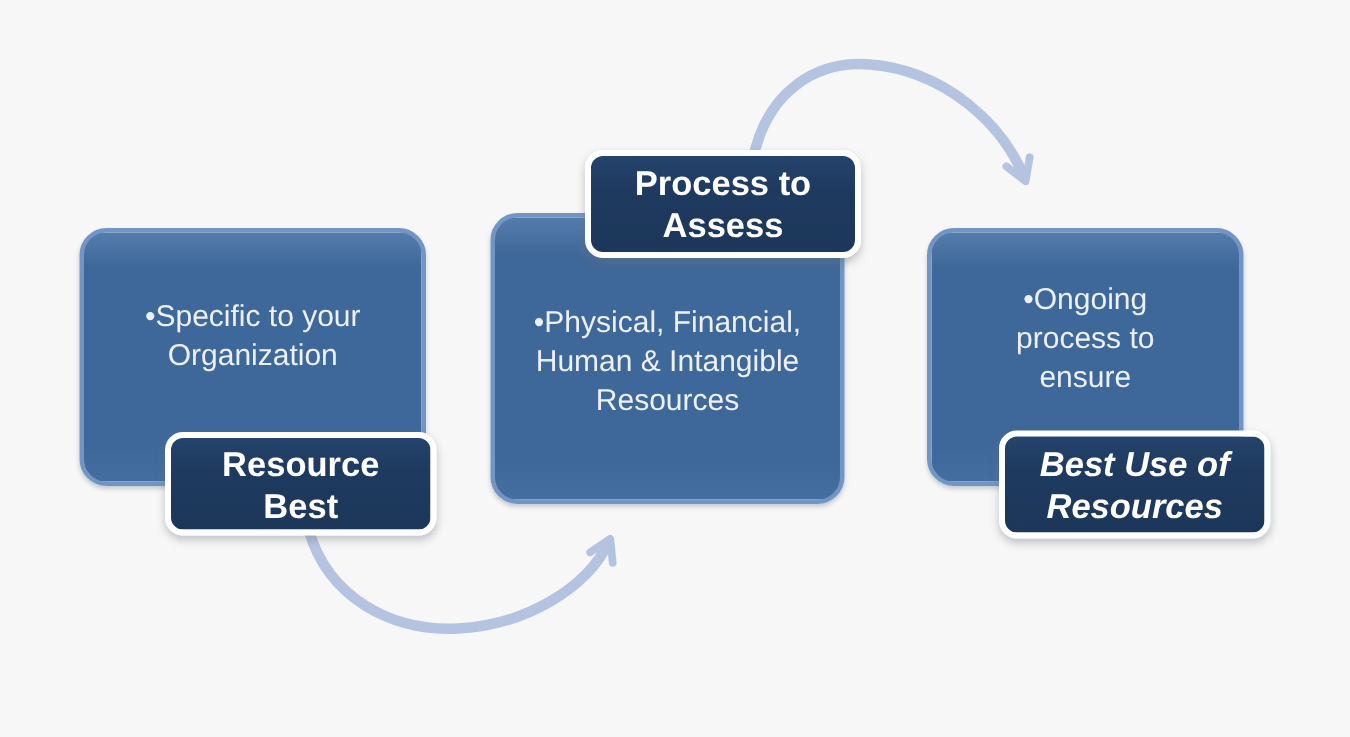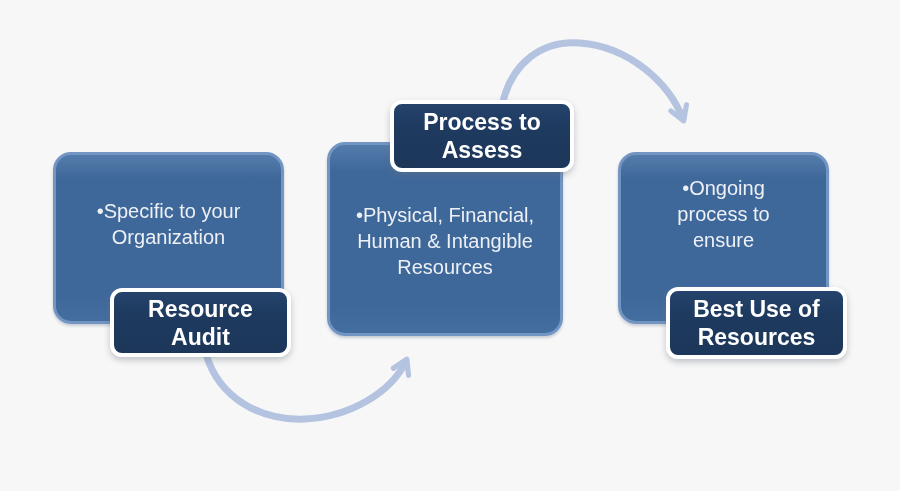--- a/index.html
+++ b/index.html
@@ -13,36 +13,36 @@
     position:absolute; box-sizing:border-box;
     border:3px solid #7295c3; border-radius:18px;
     background:linear-gradient(180deg,#547cab 0%,#3f689a 14%,#3f689a 85%,#446e9f 100%);
     box-shadow:0 2px 3px rgba(90,105,130,0.30);
     color:#edf0f5; text-align:center;
     font-size:20px; line-height:26px;
     white-space:pre-line; z-index:1;
   }
   #box-left  { left:53px;  top:152px; width:231px; height:172px; padding-top:43px; }
   #box-mid   { left:327px; top:142px; width:236px; height:194px; padding-top:57px; }
-  #box-right { left:618px; top:152px; width:211px; height:172px; padding-top:20px; }
+  #box-right { left:618px; top:152px; width:211px; height:172px; padding-top:32px; }
 
   
   .plate {
     position:absolute; box-sizing:border-box;
     background:linear-gradient(180deg,#25436c 0%,#1e3a5f 35%,#1c3759 100%);
     border:4px solid #ffffff; border-radius:12px;
     color:#ffffff; font-weight:bold; font-size:23px; line-height:28px;
     text-align:center; white-space:pre-line;
     display:flex; align-items:center; justify-content:center;
     box-shadow:0 3px 6px rgba(108,114,126,0.40);
     z-index:3;
   }
   #plate-left  { left:110px; top:288px; width:181px; height:69px; }
   #plate-mid   { left:390px; top:100px; width:184px; height:72px; }
-  #plate-right { left:666px; top:287px; width:181px; height:72px; }
+  #plate-right { left:666px; top:287px; width:181px; height:72px;font-style:italic; }
 
   .arrow-layer {
     position:absolute; left:0; top:0; width:900px; height:491px;
     z-index:2; pointer-events:none;
   }
 </style>
 </head>
 <body>
 
 <div class="canvas">
@@ -62,21 +62,21 @@
     <defs>
       <marker id="ah" viewBox="0 0 12 12" refX="8.5" refY="6" markerWidth="3.4" markerHeight="3.4" orient="auto">
         <path d="M2.5,1.8 L9.5,6 L2.5,10.2" fill="none" stroke="#b3c3e0" stroke-width="2.6" stroke-linecap="round" stroke-linejoin="round"></path>
       </marker>
     </defs>
     <path d="M206,354 C219,398 260,421 305,419 C349,417 391,393 406,361" fill="none" stroke="#b3c3e0" stroke-width="7" marker-end="url(#ah)"></path>
     <path d="M502,106 C511,62 543,40 580,43 C630,47 669,83 683,119" fill="none" stroke="#b3c3e0" stroke-width="7" marker-end="url(#ah)"></path>
   </svg>
 
   <div class="plate" id="plate-left">Resource
-Audit</div>
+Best</div>
 
   <div class="plate" id="plate-mid">Process to
 Assess</div>
 
   <div class="plate" id="plate-right">Best Use of
 Resources</div>
 
 </div>
 
 </body></html>

